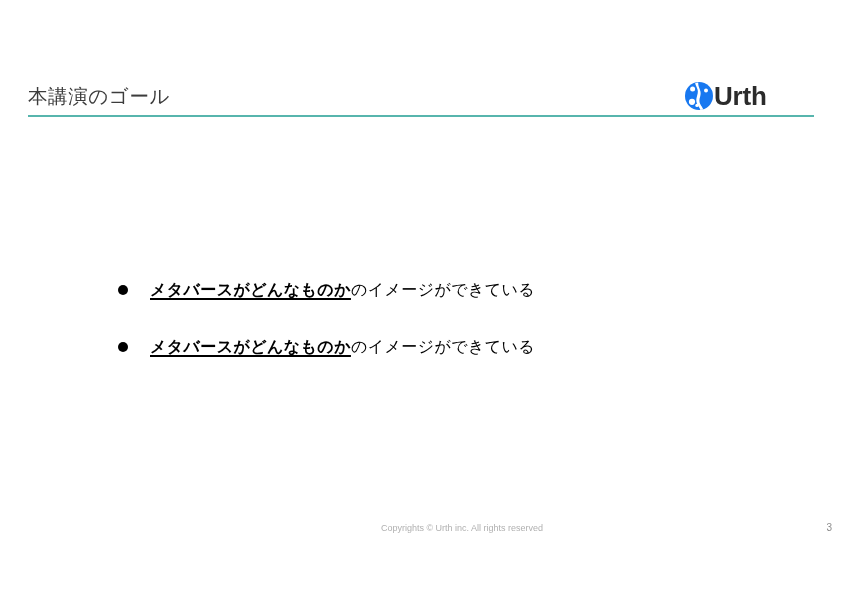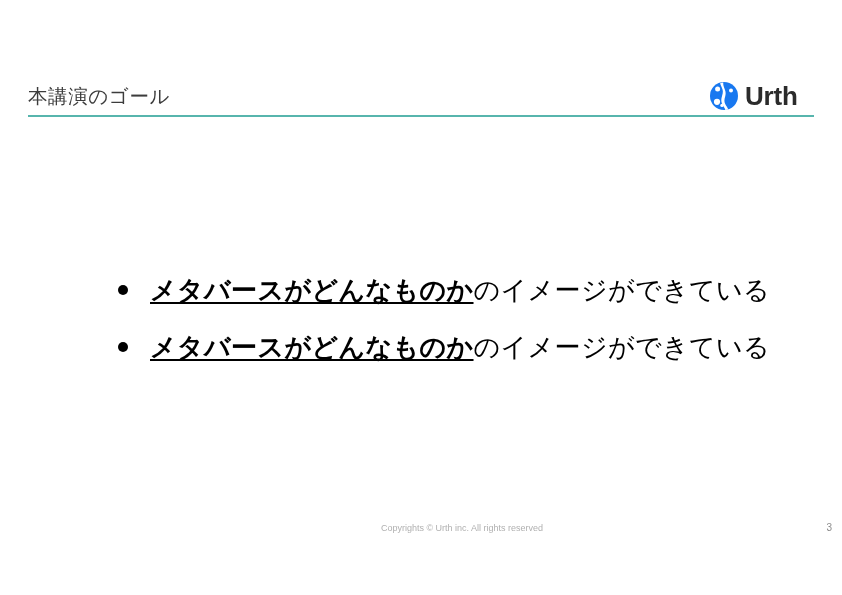--- a/index.html
+++ b/index.html
@@ -46,26 +46,25 @@
     left: 28px;
     top: 115px;
     width: 786px;
     height: 2px;
     background: #57b5ad;
   }
 
   
   .brand-logo {
     position: absolute;
-    left: 709px;
+    left: 684px;
     top: 80px;
     height: 32px;
     display: flex;
     align-items: center;
-    gap: 6px;
   }
 
   .globe-icon {
     width: 30px;
     height: 30px;
     display: block;
     flex: none;
   }
 
   .brand-name {
@@ -97,21 +96,21 @@
     flex: none;
     width: 10px;
     height: 10px;
     border-radius: 50%;
     background: #000000;
     margin-top: 10px;
     margin-right: 22px;
   }
 
   .bullet-text {
-    font-size: 26px;
+    font-size: 16px;
     line-height: 30px;
     letter-spacing: 0.4px;
     white-space: nowrap;
   }
 
   .bullet-text .emphasis {
     font-weight: 700;
     text-decoration: underline;
     text-underline-offset: 3px;
     text-decoration-thickness: 2px;

